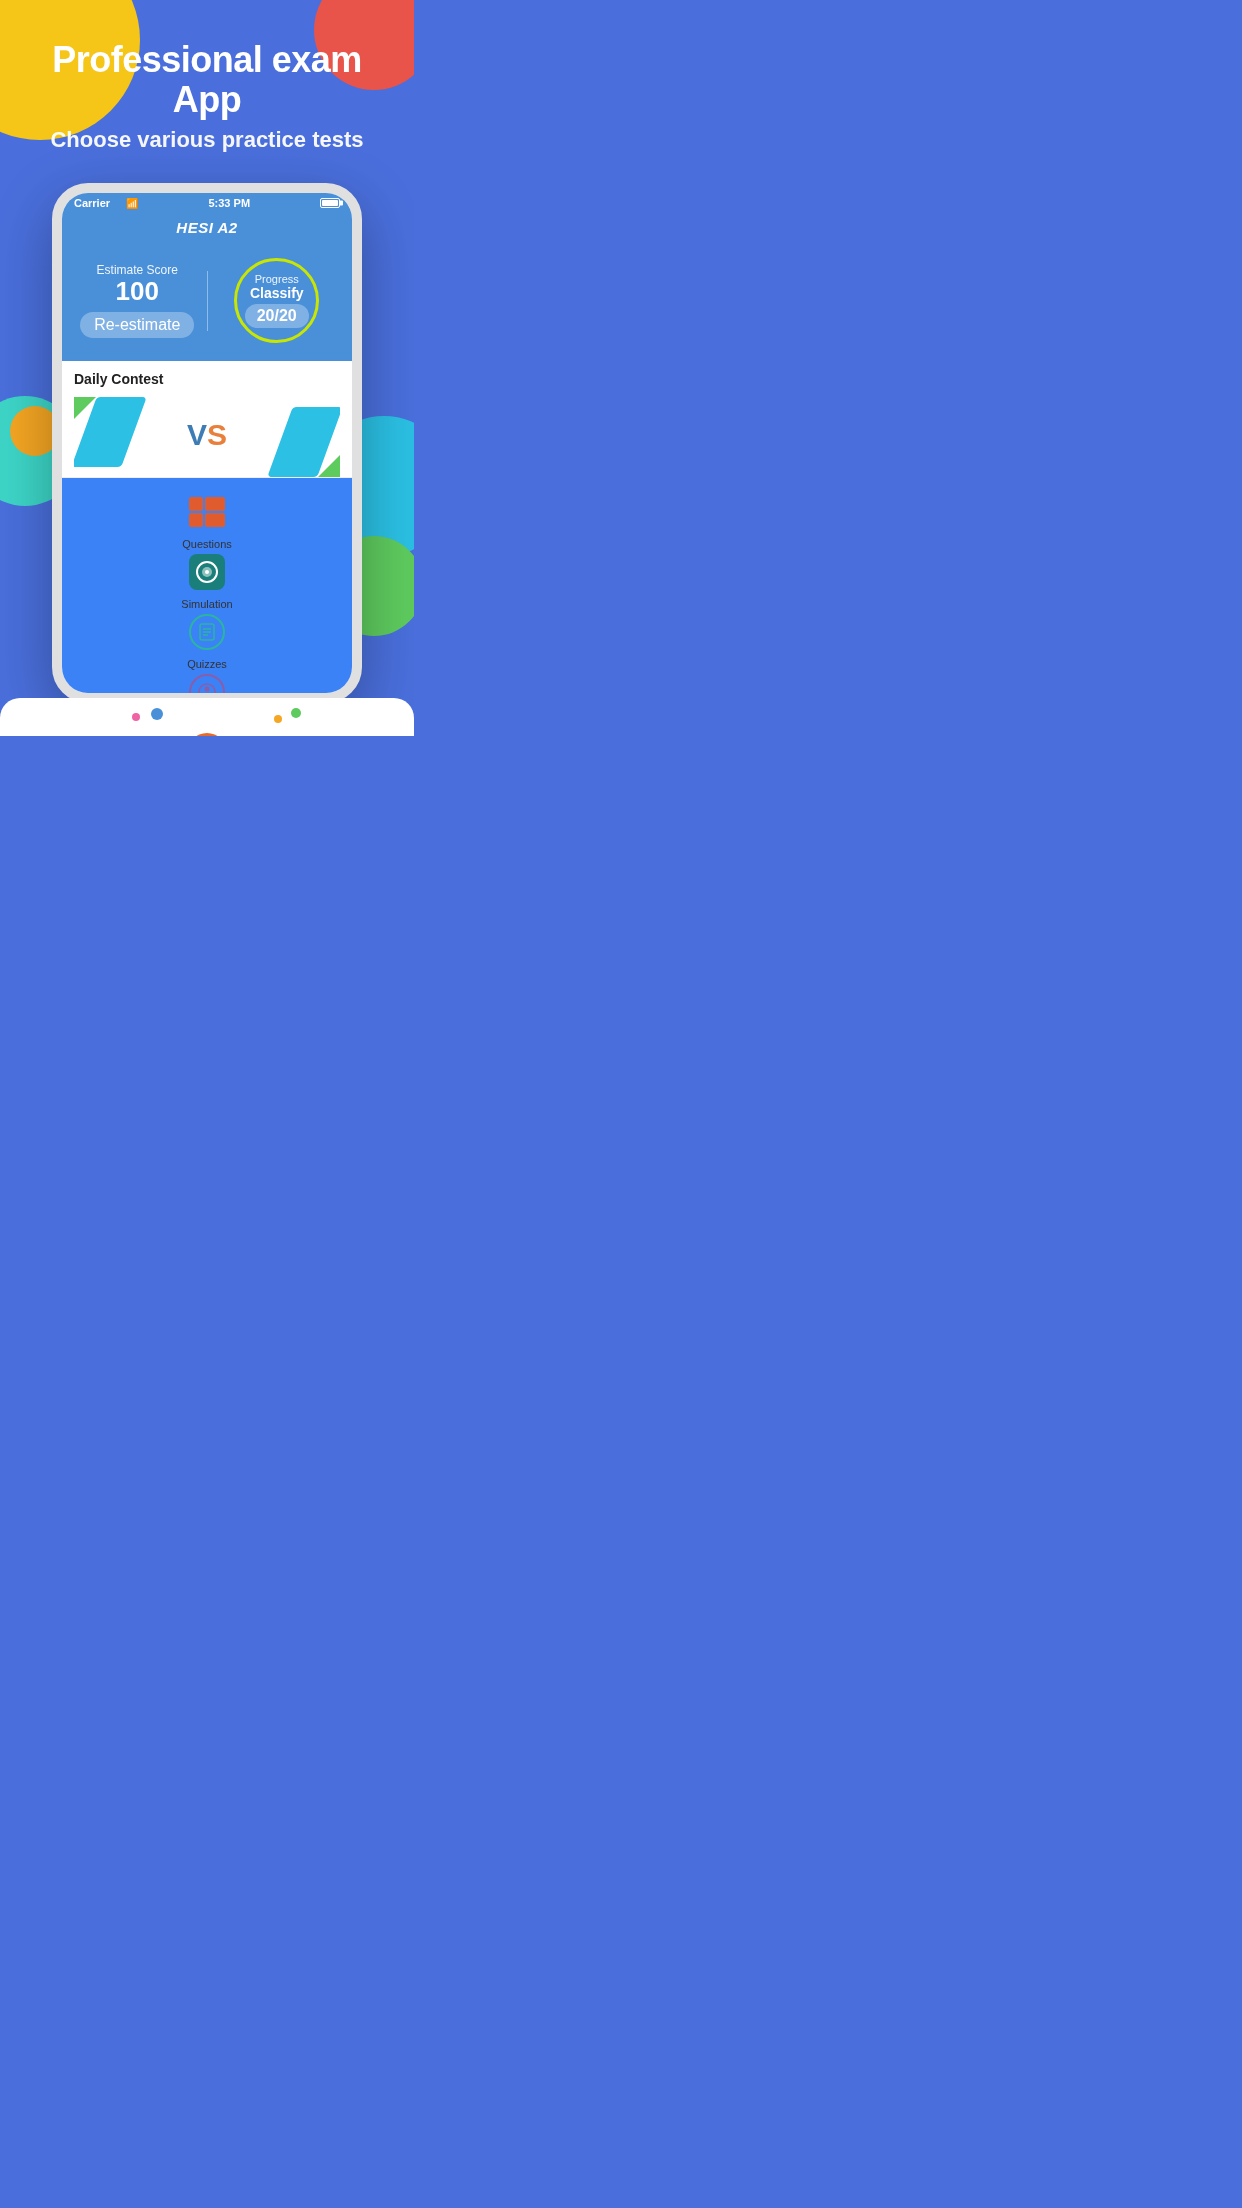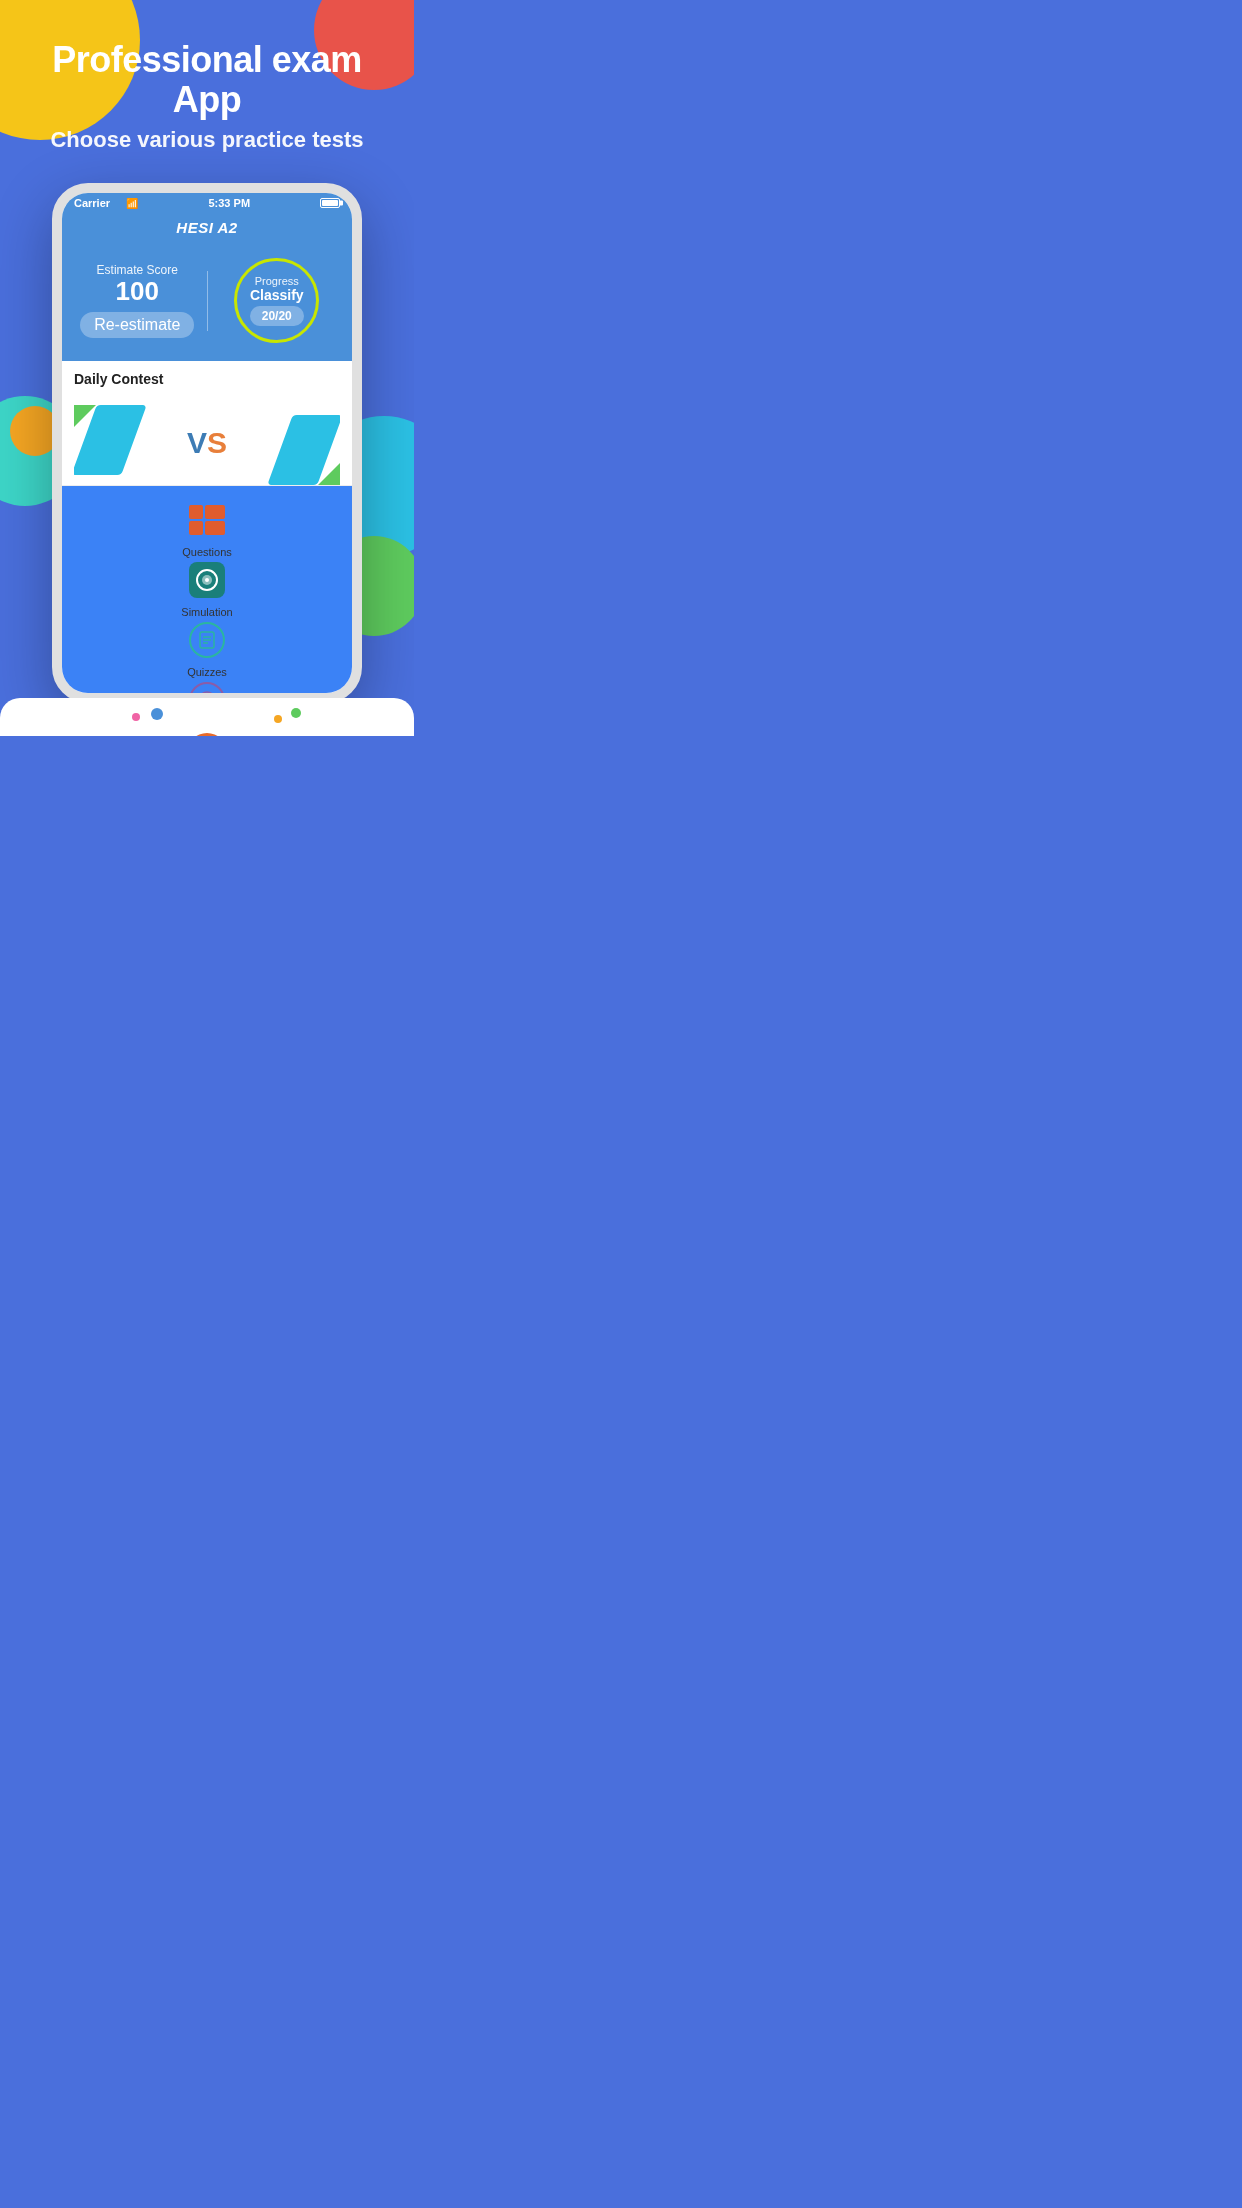--- a/index.html
+++ b/index.html
@@ -233,35 +233,35 @@
     }
     .progress-classify {
       font-size: 14px;
       font-weight: 700;
     }
     .progress-badge {
       background: rgba(255,255,255,0.3);
       color: white;
       border-radius: 20px;
       padding: 3px 12px;
-      font-size: 12px;
+      font-size: 16px;
       font-weight: 600;
       margin-top: 3px;
     }
 
     
     .daily-contest-section {
       background: white;
       padding: 10px 12px 0;
     }
     .daily-contest-title {
       font-size: 14px;
       font-weight: 700;
       color: #222;
-      margin-bottom: 18px;
+      margin-bottom: 10px;
     }
     .vs-area {
       display: flex;
       align-items: center;
       justify-content: center;
       padding: 8px 0 12px;
       position: relative;
       overflow: hidden;
       height: 80px;
     }

